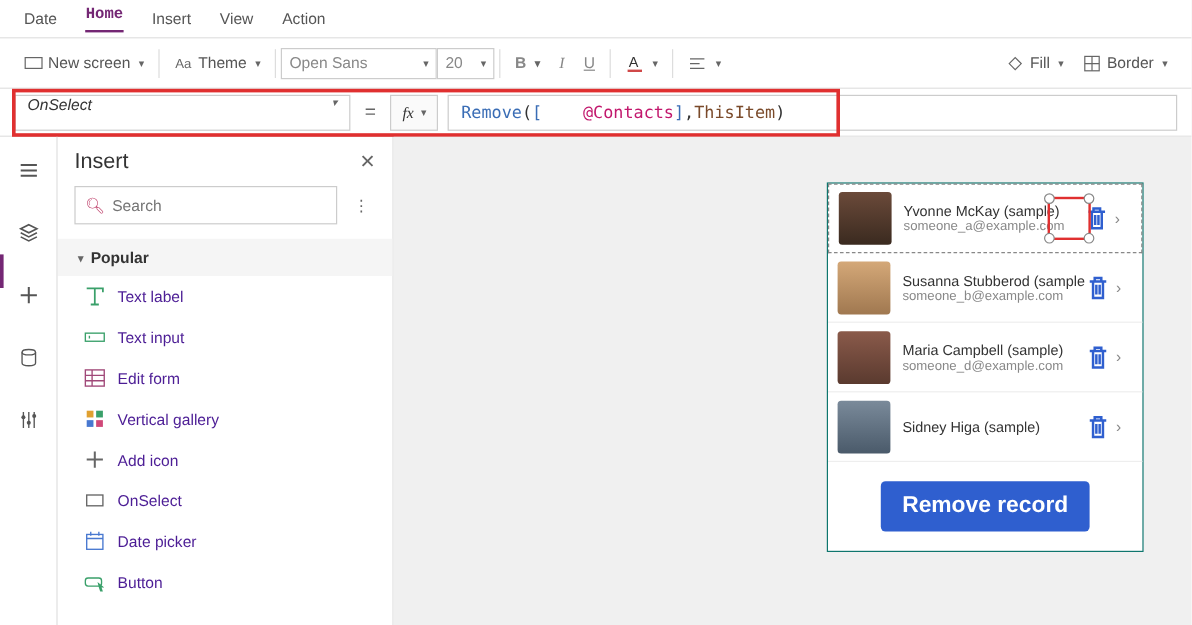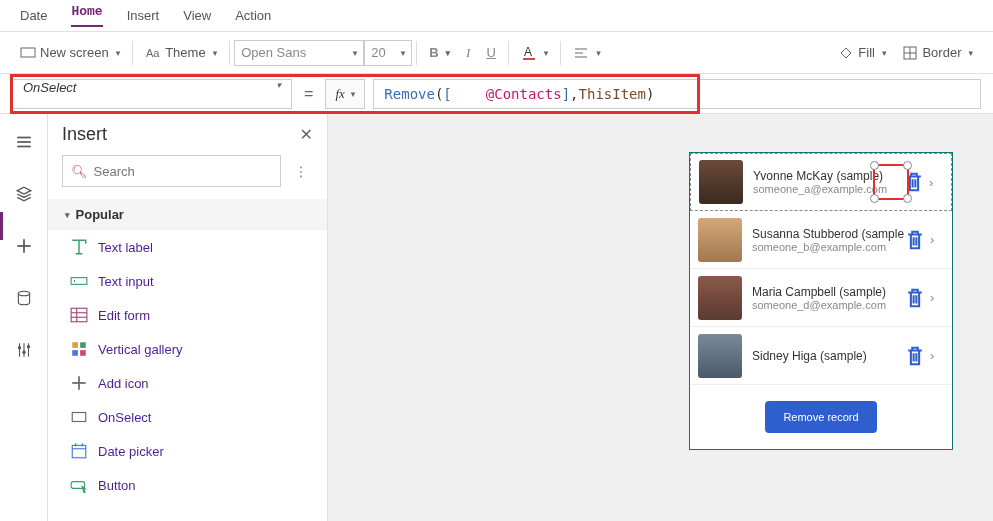--- a/index.html
+++ b/index.html
@@ -65,21 +65,21 @@
   .gallery-item.selected { border: 1px dashed #888; }
   .avatar { width: 44px; height: 44px; border-radius: 3px; background: #ccc; margin-right: 10px; flex-shrink: 0; }
   .contact-text { flex: 1; overflow: hidden; }
   .contact-name { font-size: 12px; color: #333; white-space: nowrap; }
   .contact-email { font-size: 11px; color: #888; white-space: nowrap; }
   .trash-btn { width: 22px; height: 22px; color: #2f5fcf; cursor: pointer; }
   .chev-right { width: 14px; color: #888; margin-left: 4px; }
   .sel-handles { position: absolute; border: 2px solid #e03030; pointer-events: none; }
   .sel-handles .h { position: absolute; width: 9px; height: 9px; background: #fff; border: 1.5px solid #888; border-radius: 50%; }
   .remove-btn-row { padding: 16px 0; text-align: center; }
-  .remove-btn { background: #2f5fcf; color: #fff; border: none; border-radius: 4px; padding: 10px 18px; font-weight: 400; font-size: 11px; cursor: pointer; }
+  .remove-btn { background: #2f5fcf; color: #fff; border: none; border-radius: 4px; padding: 10px 18px; font-weight: 700; font-size: 19px; cursor: pointer; }
   
   
   .av1 { background: linear-gradient(#6b4a3a,#3a2a1f); }
   .av2 { background: linear-gradient(#d4a878,#a07850); }
   .av3 { background: linear-gradient(#8a5a4a,#5a3a2f); }
   .av4 { background: linear-gradient(#7a8a9a,#4a5a6a); }
 </style>
 </head>
 <body>
 

